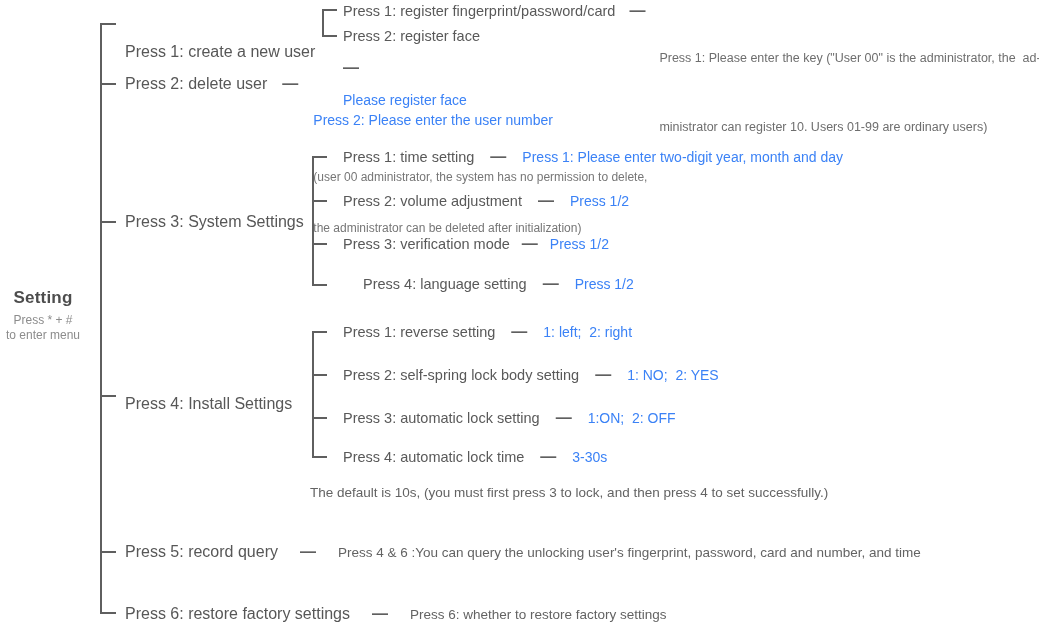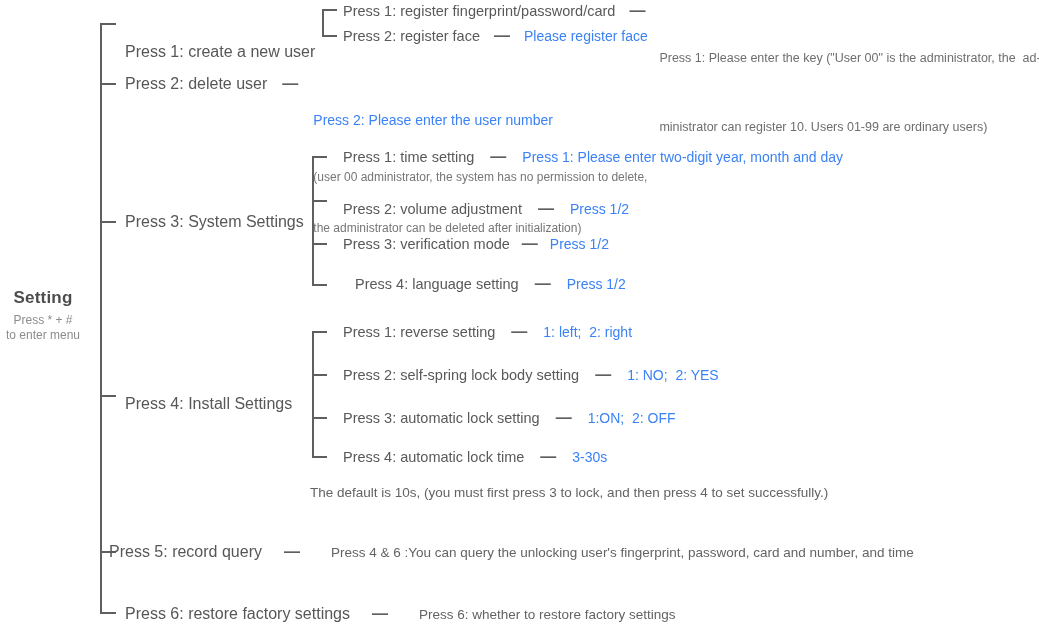--- a/index.html
+++ b/index.html
@@ -44,21 +44,21 @@
     position: absolute;
     display: flex;
     align-items: baseline;
     gap: 16px;
     white-space: pre;
   }
   .row.wgap { gap: 22px; }
   .lbl   { font-size: 16px;   line-height: 20px; color: #575757; white-space: pre; }
   .sublbl{ font-size: 14.5px; line-height: 18px; color: #595959; white-space: pre; }
   .desc  { font-size: 14px;   line-height: 18px; color: #3b82f6; white-space: pre; }
-  .desc-sm { font-size: 13.5px; line-height: 17px; color: #636363; white-space: pre; margin-left: 9px; }
+  .desc-sm { font-size: 13.5px; line-height: 17px; color: #636363; white-space: pre; }
   .dash  { font-weight: 700; color: #5f5f5f; }
   .xs-block { font-size: 12.5px; line-height: 23px; color: #6e6e6e; }
   .xs-block .line { display: block; white-space: pre; }
   .note { display: block; font-size: 12px; line-height: 14.5px; color: #767676; white-space: pre; }
   .note-first { margin-top: 5px; }
   .footnote {
     position: absolute;
     left: 310px; top: 484px;
     font-size: 13.5px; line-height: 17px; color: #636363; white-space: pre;
   }
@@ -95,21 +95,21 @@
   </div>
   <div class="bracket" style="left:322px; top:9px; height:28px;"></div>
   <div class="row" style="left:343px; top:1px; gap:14px;">
     <span class="sublbl">Press 1: register fingerprint/password/card</span>
     <span class="dash">—</span>
     <span class="xs-block">
       <span class="line">Press 1: Please enter the key ("User 00" is the administrator, the  ad-</span>
       <span class="line">ministrator can register 10. Users 01-99 are ordinary users)</span>
     </span>
   </div>
-  <div class="row" style="left:343px; top:27px; gap:14px;">
+  <div class="row" style="left:343px; top:27px; gap:14px;flex-direction:column;">
     <span class="sublbl">Press 2: register face</span>
     <span class="dash">—</span>
     <span class="desc">Please register face</span>
   </div>
 
   <div class="row" style="left:125px; top:74px; gap:15px;">
     <span class="lbl">Press 2: delete user</span>
     <span class="dash">—</span>
     <span>
       <span class="desc" style="display:block;">Press 2: Please enter the user number</span>
@@ -122,31 +122,31 @@
     <span class="lbl">Press 3: System Settings</span>
   </div>
   <div class="bracket" style="left:312px; top:156px; height:130px;"></div>
   <div class="btick" style="left:312px; top:200px;"></div>
   <div class="btick" style="left:312px; top:243px;"></div>
   <div class="row" style="left:343px; top:148px;">
     <span class="sublbl">Press 1: time setting</span>
     <span class="dash">—</span>
     <span class="desc">Press 1: Please enter two-digit year, month and day</span>
   </div>
-  <div class="row" style="left:343px; top:200px;">
+  <div class="row" style="left:343px; top:192px;">
     <span class="sublbl">Press 2: volume adjustment</span>
     <span class="dash">—</span>
     <span class="desc">Press 1/2</span>
   </div>
   <div class="row" style="left:343px; top:235px;gap:12px;">
     <span class="sublbl">Press 3: verification mode</span>
     <span class="dash">—</span>
     <span class="desc">Press 1/2</span>
   </div>
-  <div class="row" style="left:355px; top:275px;">
+  <div class="row" style="left:363px; top:275px;">
     <span class="sublbl">Press 4: language setting</span>
     <span class="dash">—</span>
     <span class="desc">Press 1/2</span>
   </div>
 
   <div class="row" style="left:125px; top:386px;margin-top:8px;">
     <span class="lbl">Press 4: Install Settings</span>
   </div>
   <div class="bracket" style="left:312px; top:331px; height:127px;"></div>
   <div class="btick" style="left:312px; top:374px;"></div>
@@ -166,21 +166,21 @@
     <span class="dash">—</span>
     <span class="desc">1:ON;  2: OFF</span>
   </div>
   <div class="row" style="left:343px; top:448px;">
     <span class="sublbl">Press 4: automatic lock time</span>
     <span class="dash">—</span>
     <span class="desc">3-30s</span>
   </div>
   <div class="footnote">The default is 10s, (you must first press 3 to lock, and then press 4 to set successfully.)</div>
 
-  <div class="row wgap" style="left:109px; top:542px;">
+  <div class="row wgap" style="left:125px; top:542px;">
     <span class="lbl">Press 5: record query</span>
     <span class="dash">—</span>
     <span class="desc-sm">Press 4 &amp; 6 :You can query the unlocking user's fingerprint, password, card and number, and time</span>
   </div>
 
   <div class="row wgap" style="left:125px; top:604px;">
     <span class="lbl">Press 6: restore factory settings</span>
     <span class="dash">—</span>
     <span class="desc-sm">Press 6: whether to restore factory settings</span>
   </div>

